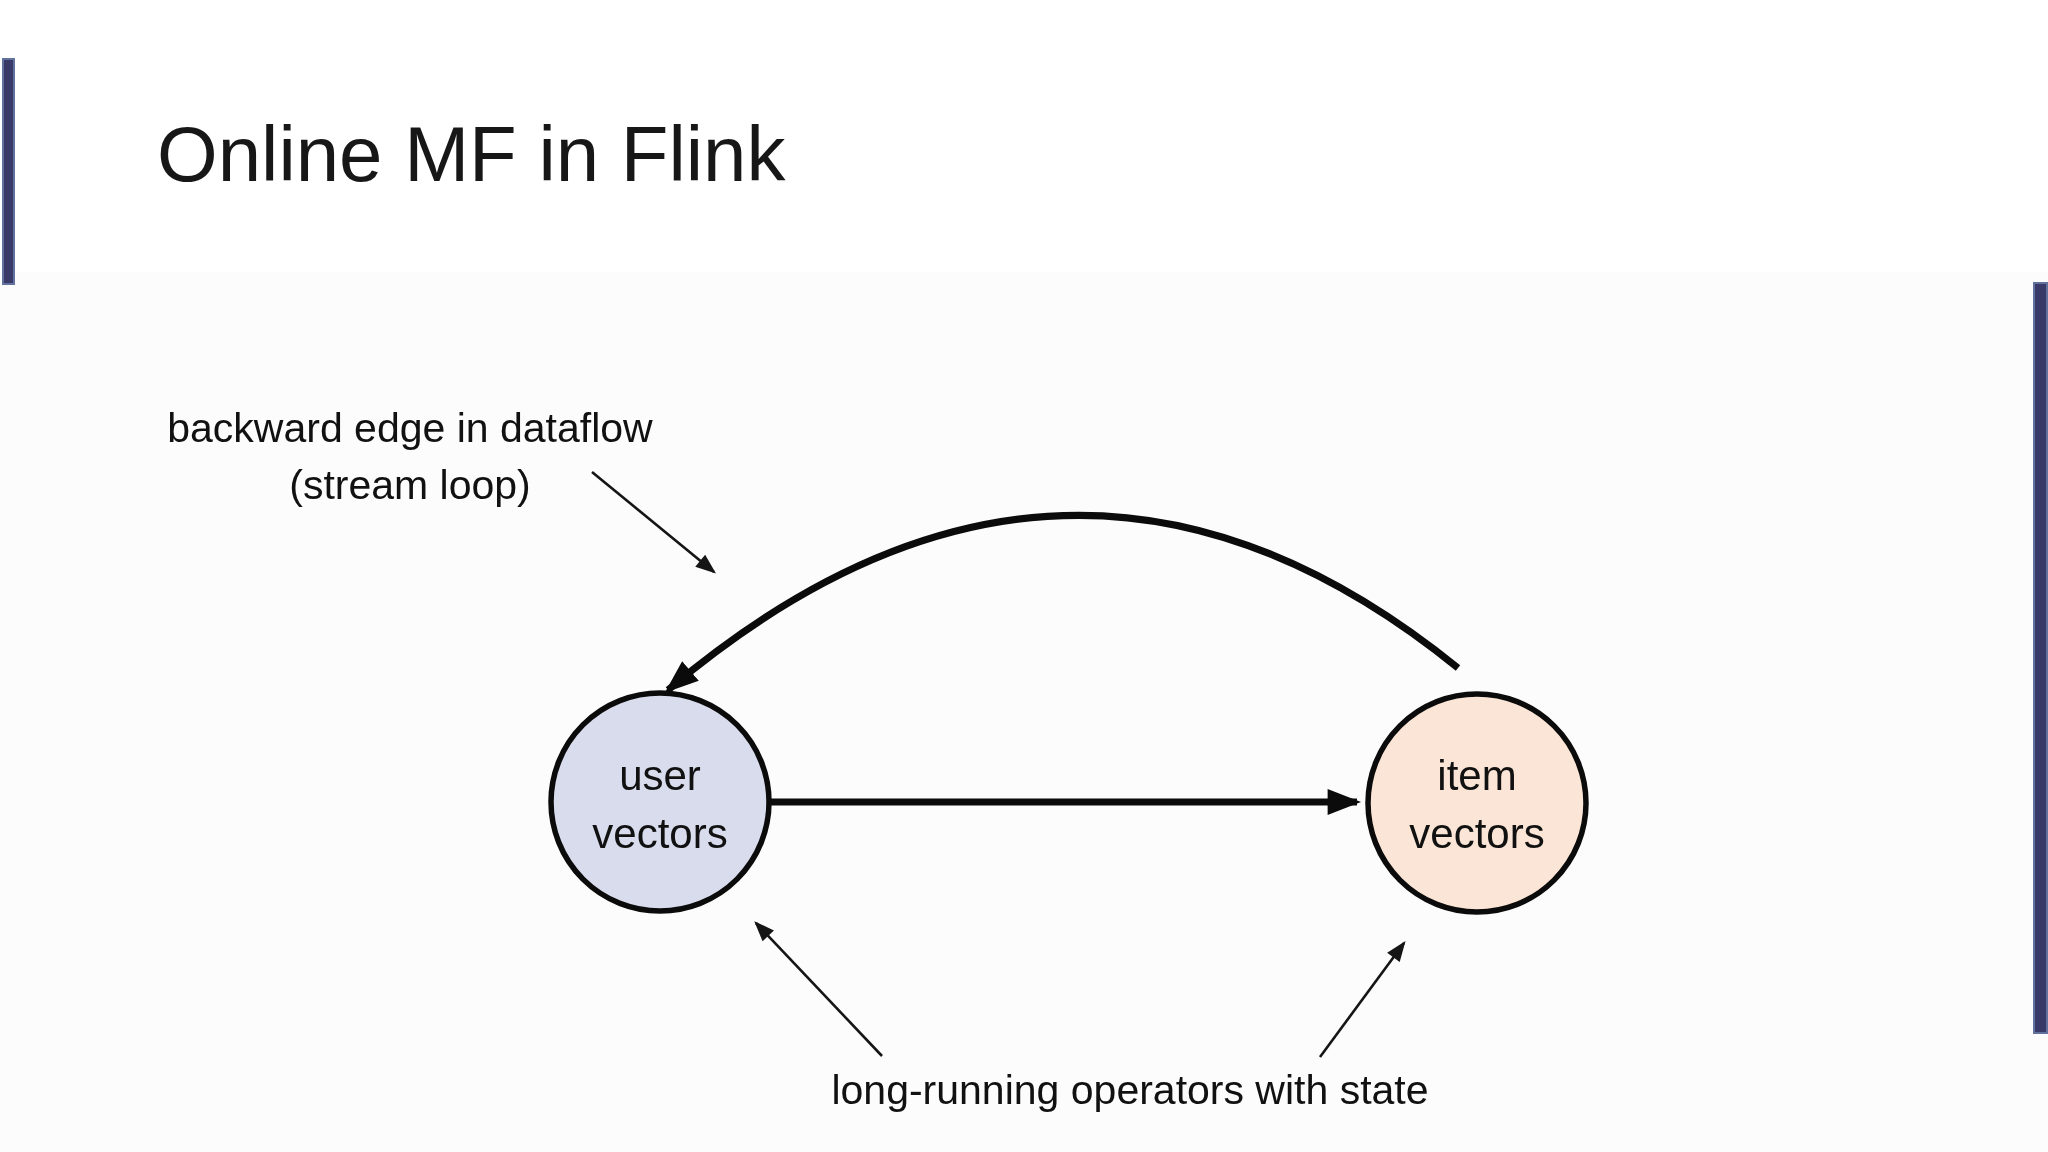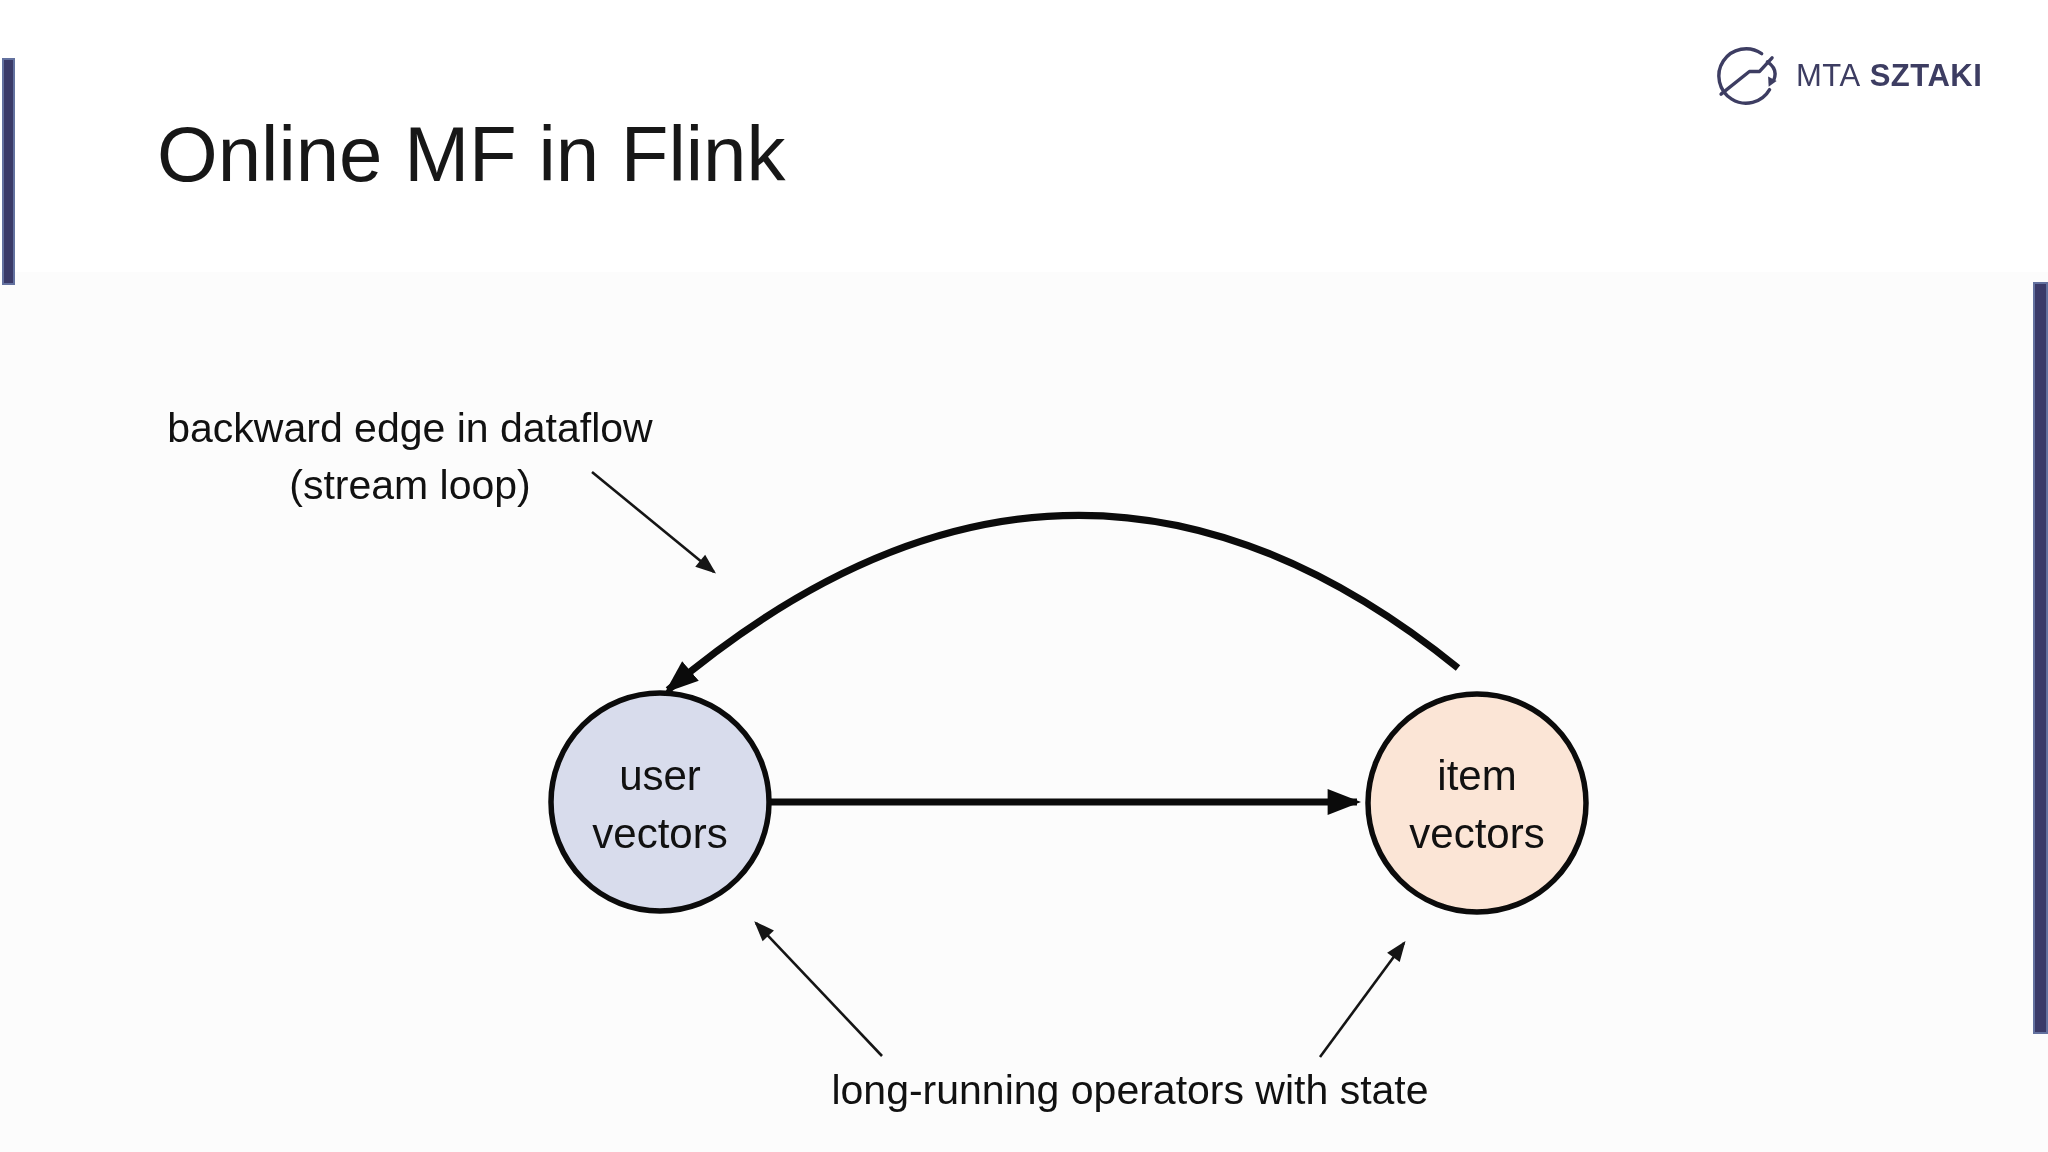--- a/index.html
+++ b/index.html
@@ -37,33 +37,20 @@
 
 <div class="slide">
 
   <div class="content-band"></div>
 
   <div class="accent-bar left"></div>
   <div class="accent-bar right"></div>
 
   <div class="slide-title">Online MF in Flink</div>
 
-  <div class="logo">
-    <svg class="logo-icon" viewBox="0 0 60 60">
-      <g fill="none" stroke="#3d3d62" stroke-width="3" stroke-linecap="round" stroke-linejoin="round">
-        <path d="M 43.8 10.3 A 24 24 0 1 0 50.8 42"></path>
-        <path d="M 49 17.5 Q 58.5 24 54.5 33.5"></path>
-        <path d="M 8 46 L 33 26 L 42 26 L 53 14"></path>
-      </g>
-      <polygon points="49.5,30.5 57,34.5 50,39.5" fill="#3d3d62"></polygon>
-    </svg>
-    <div class="logo-text">
-      <span class="org-short">MTA</span><span class="org-name">SZTAKI</span>
-    </div>
-  </div>
 
   <svg class="diagram-svg" viewBox="0 0 2048 1152">
     <defs>
       <marker id="ah-big" viewBox="0 0 12 10" refX="10.5" refY="5" markerWidth="34" markerHeight="28" orient="auto" markerUnits="userSpaceOnUse">
         <path d="M0,0.4 L12,5 L0,9.6 z" fill="#0b0b0b"></path>
       </marker>
       <marker id="ah-small" viewBox="0 0 12 10" refX="10.5" refY="5" markerWidth="22" markerHeight="17" orient="auto" markerUnits="userSpaceOnUse">
         <path d="M0,0.4 L12,5 L0,9.6 z" fill="#151515"></path>
       </marker>
     </defs>

